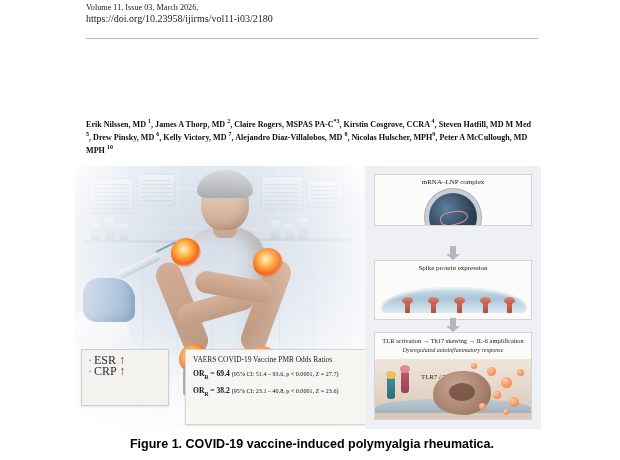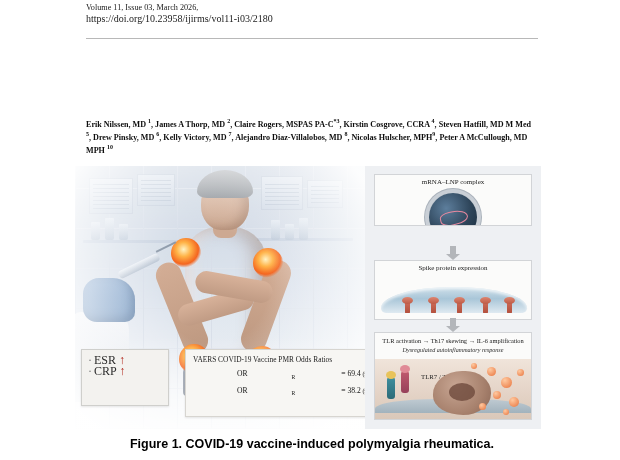--- a/index.html
+++ b/index.html
@@ -241,21 +241,21 @@
     white-space: nowrap;
   }
   .labs-item .bullet { color: #7a7a7a; margin-right: 2px; }
   .labs-item .up { color: #b02418; font-weight: bold; }
   .labs-item.wrap { white-space: normal; line-height: 10px; }
 
   
   .vaers-box {
     position: absolute;
     left: 110px; top: 183px;
-    width: 186px; height: 68px;
+    width: 186px; height: 76px;
     background: #f7f6f3;
     border: 1px solid #d7d5d0;
     box-shadow: 0 1px 2px rgba(0,0,0,.10);
     padding: 5px 7px;
     box-sizing: border-box;
   }
   .vaers-title {
     font-family: "Liberation Serif", serif;
     font-size: 7.4px;
     line-height: 10px;
@@ -271,21 +271,21 @@
     white-space: nowrap;
   }
   .vaers-stat {
     font-family: "Liberation Serif", serif;
     font-size: 7.6px;
     line-height: 11px;
     color: #141414;
     white-space: nowrap;
     margin-bottom: 2px;
   }
-  .vaers-stat b { font-weight: normal; margin-left: 44px; }
+  .vaers-stat b { font-weight: bold; }
   .vaers-stat .ci { font-size: 6.1px; }
 
   
   .mech-col {
     position: absolute;
     left: 290px; top: 0px;
     width: 176px; height: 263px;
     background: #eef0f3;
   }
   .mech-panel {

